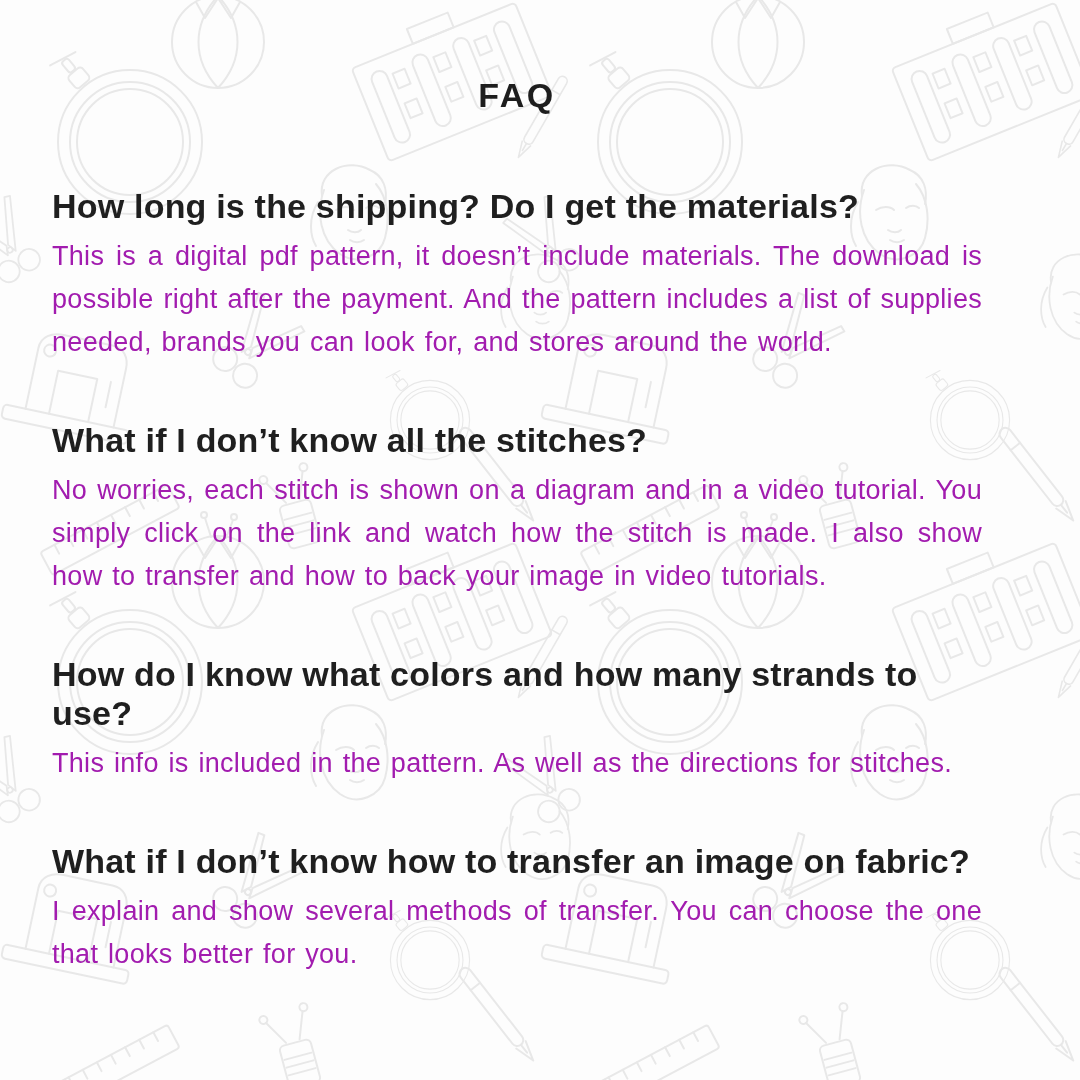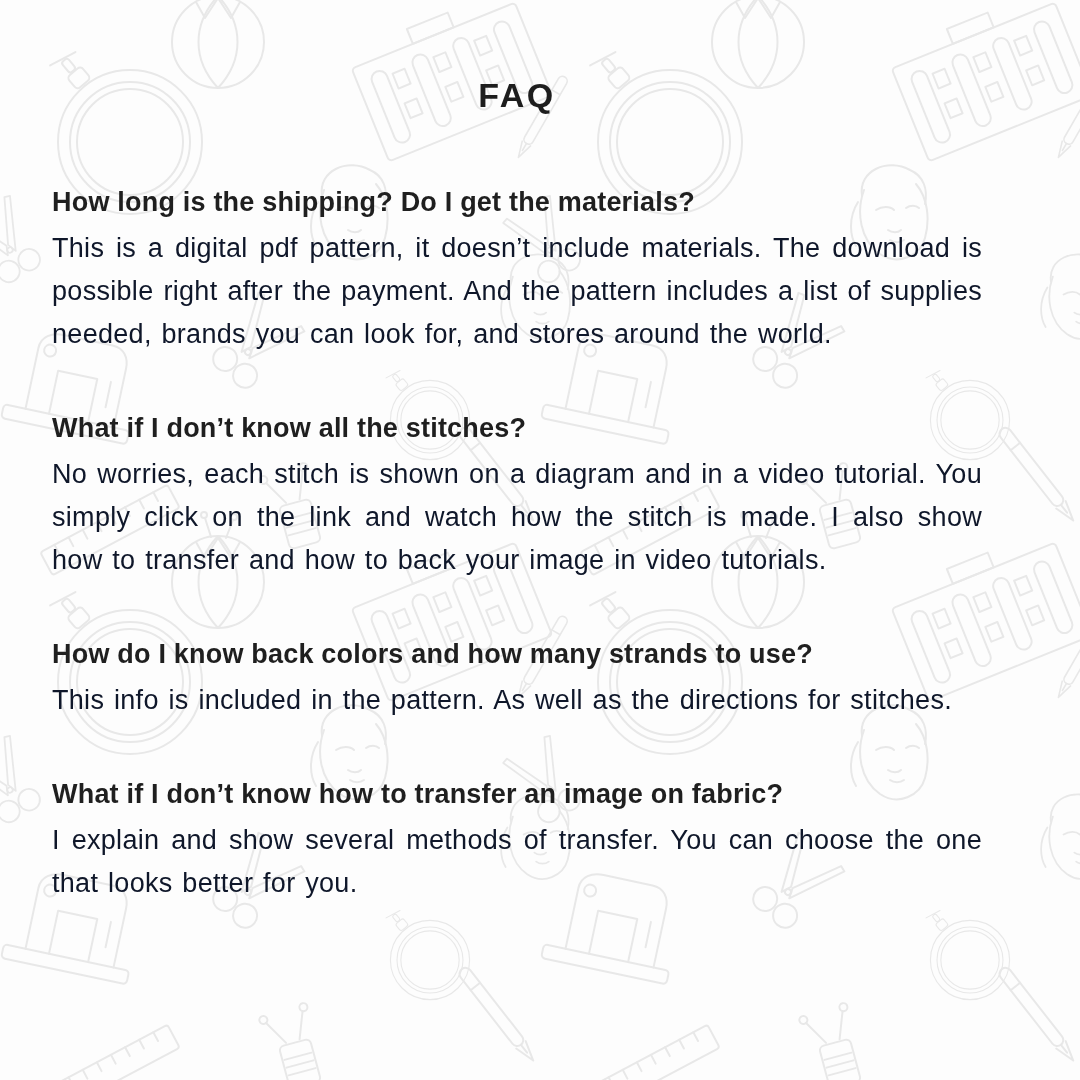--- a/index.html
+++ b/index.html
@@ -24,30 +24,30 @@
     text-align: center;
     font-size: 34px;
     font-weight: 700;
     letter-spacing: 2.5px;
     color: #1d1d1d;
     margin-bottom: 72px;
   }
   .faq-item { margin-bottom: 57px; }
   .faq-item:last-child { margin-bottom: 4px; }
   .faq-question {
-    font-size: 27px;
+    font-size: 34px;
     font-weight: 700;
     color: #1f1f1f;
     letter-spacing: 0.2px;
     margin-bottom: 9px;
   }
   .faq-answer {
     font-size: 27px;
     font-weight: 400;
-    color: #0f172a;
+    color: #a21caf;
     line-height: 43px;
     letter-spacing: 0.3px;
     word-spacing: 2px;
     text-align: justify;
   }
 </style>
 </head>
 <body>
 
 <svg class="bg" viewBox="0 0 1080 1080" fill="none" stroke="#e8e8e8" stroke-width="2" stroke-linecap="round" stroke-linejoin="round" aria-hidden="true">
@@ -165,21 +165,21 @@
     <h2 class="faq-question">How long is the shipping? Do I get the materials?</h2>
     <p class="faq-answer">This is a digital pdf pattern, it doesn’t include materials. The download is possible right after the payment. And the pattern includes a list of supplies needed, brands you can look for, and stores around the world.</p>
   </section>
 
   <section class="faq-item">
     <h2 class="faq-question">What if I don’t know all the stitches?</h2>
     <p class="faq-answer">No worries, each stitch is shown on a diagram and in a video tutorial. You simply click on the link and watch how the stitch is made. I also show how to transfer and how to back your image in video tutorials.</p>
   </section>
 
   <section class="faq-item">
-    <h2 class="faq-question">How do I know back colors and how many strands to use?</h2>
+    <h2 class="faq-question">How do I know what colors and how many strands to use?</h2>
     <p class="faq-answer">This info is included in the pattern. As well as the directions for stitches.</p>
   </section>
 
   <section class="faq-item">
     <h2 class="faq-question">What if I don’t know how to transfer an image on fabric?</h2>
     <p class="faq-answer">I explain and show several methods of transfer. You can choose the one that looks better for you.</p>
   </section>
 </main>
 
 </body></html>

